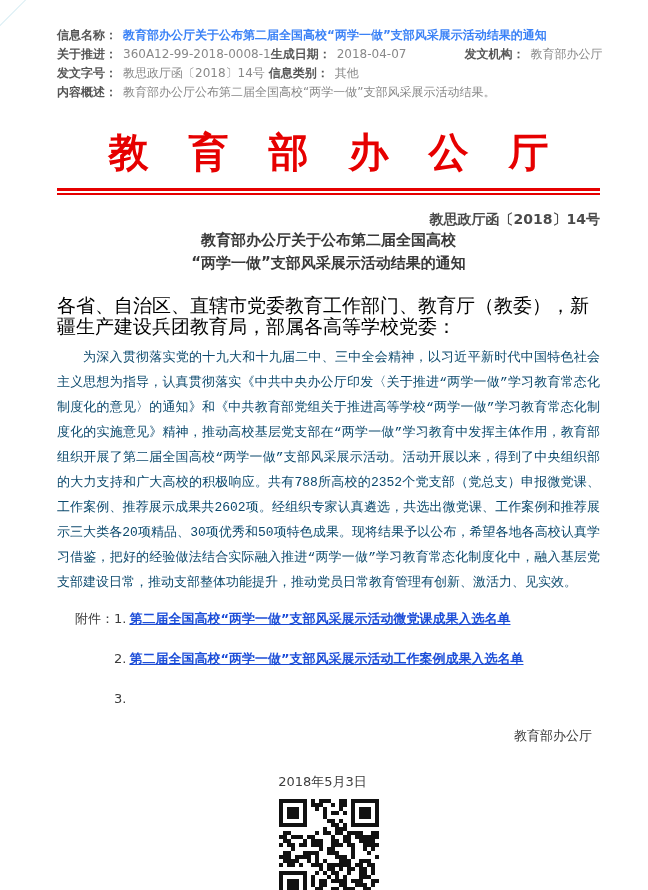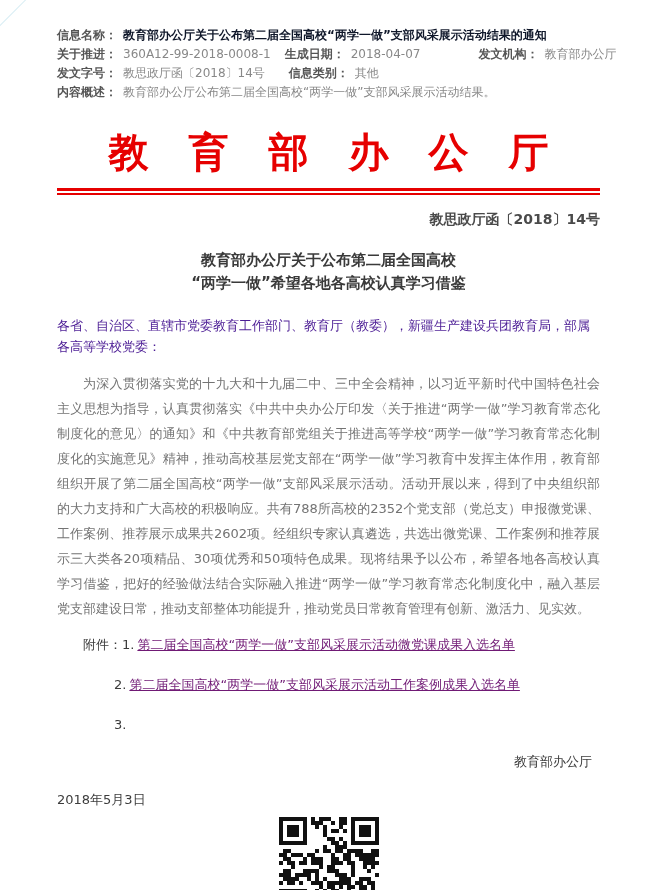--- a/index.html
+++ b/index.html
@@ -11,66 +11,66 @@
     border-top: 1px solid #d9edf4; transform: rotate(-45deg);
   }
 
   .page { width: 648px; padding: 26px 48px 0 57px; }
 
   
   .meta { font-size: 12px; line-height: 19px; }
   .meta-row { display: flex; align-items: flex-end; white-space: nowrap; }
   .meta-label { font-weight: bold; color: #555; flex: 0 0 auto; margin-right: 6px; }
   .meta-value { color: #888; }
-  .meta-name-value { color: #0f172a; font-weight: bold; white-space: normal; }
-  .gap-md { margin-left: 14px; }
+  .meta-name-value { color: #3b82f6; font-weight: bold; white-space: normal; }
+  .gap-md { }
   .gap-lg { margin-left: 58px; }
-  .gap-sm { margin-left: 24px; }
+  .gap-sm { margin-left: 4px; }
 
   
   .masthead {
     margin-top: 24px; text-align: center;
     font-family: "DejaVu Serif", serif; font-weight: bold;
     font-size: 40px; color: #e60000;
     letter-spacing: 40px; text-indent: 40px; line-height: 52px;
     white-space: nowrap;
   }
   .red-rule {
     margin-top: 10px; height: 7px;
     border-top: 3px solid #e60000; border-bottom: 2px solid #e60000;
   }
 
   .doc-number {
     margin-top: 16px; text-align: right;
     font-size: 14px; font-weight: bold; color: #4a4a4a;
   }
 
   .doc-title {
-    margin-top: 20px; text-align: center;
+    text-align: center;
     font-size: 15px; font-weight: bold; color: #3a3a3a; line-height: 23px;
   }
 
-  .salutation { margin-top: 20px; font-size: 13px; color: #4c1d95; line-height: 21px; }
+  .salutation { margin-top: 20px; font-size: 19px; color: #000000; line-height: 21px; }
 
   .body-para {
-    margin-top: 14px; font-size: 13px; color: #737373;
-    line-height: 25px; text-indent: 2em; text-align: justify;
+    margin-top: 8px; font-size: 13px; color: #0c4a6e;
+    line-height: 25px; text-indent: 2em; text-align: justify; font-family: Liberation Mono, monospace;
   }
 
   
   .attachments { margin-top: 14px; font-size: 13px; color: #3c3c3c; }
   .attach-row { display: flex; align-items: baseline; line-height: 20px; margin-top: 20px; }
   .attach-row:first-child { margin-top: 0; }
-  .attach-label { flex: 0 0 auto; margin-left: 26px; }
+  .attach-label { flex: 0 0 auto; margin-left: 18px; }
   .attach-indent { flex: 0 0 auto; width: 57px; }
   .attach-num { flex: 0 0 auto; margin-right: 3px; }
-  .attach-link { color: #701a75; text-decoration: underline; cursor: pointer; }
+  .attach-link { color: #1d4ed8; text-decoration: underline; cursor: pointer; font-weight: bold; }
 
   .signature { margin-top: 18px; text-align: right; font-size: 13px; color: #3c3c3c; padding-right: 8px; }
-  .sign-date { margin-top: 20px; text-align: left; font-size: 13px; color: #3c3c3c; padding-right: 12px; }
+  .sign-date { margin-top: 28px; text-align: center; font-size: 13px; color: #3c3c3c; padding-right: 12px; }
 
   
   .qr-block { margin-top: 8px; text-align: center; }
   .qr-code  { display: inline-block; width: 100px; height: 100px; }
   .qr-code svg { display: block; }
 </style>
 </head>
 <body>
 
 <div class="corner-artifact"></div>
@@ -102,21 +102,21 @@
     </div>
   </section>
 
   <header class="masthead" style="color: rgb(230, 0, 0);">教育部办公厅</header>
   <div class="red-rule"></div>
 
   <div class="doc-number">教思政厅函〔2018〕14号</div>
 
   <h1 class="doc-title">
     <div>教育部办公厅关于公布第二届全国高校</div>
-    <div>“两学一做”希望各地各高校认真学习借鉴</div>
+    <div>“两学一做”支部风采展示活动结果的通知</div>
   </h1>
 
   <p class="salutation">各省、自治区、直辖市党委教育工作部门、教育厅（教委），新疆生产建设兵团教育局，部属各高等学校党委：</p>
 
   <p class="body-para">为深入贯彻落实党的十九大和十九届二中、三中全会精神，以习近平新时代中国特色社会主义思想为指导，认真贯彻落实《中共中央办公厅印发〈关于推进“两学一做”学习教育常态化制度化的意见〉的通知》和《中共教育部党组关于推进高等学校“两学一做”学习教育常态化制度化的实施意见》精神，推动高校基层党支部在“两学一做”学习教育中发挥主体作用，教育部组织开展了第二届全国高校“两学一做”支部风采展示活动。活动开展以来，得到了中央组织部的大力支持和广大高校的积极响应。共有788所高校的2352个党支部（党总支）申报微党课、工作案例、推荐展示成果共2602项。经组织专家认真遴选，共选出微党课、工作案例和推荐展示三大类各20项精品、30项优秀和50项特色成果。现将结果予以公布，希望各地各高校认真学习借鉴，把好的经验做法结合实际融入推进“两学一做”学习教育常态化制度化中，融入基层党支部建设日常，推动支部整体功能提升，推动党员日常教育管理有创新、激活力、见实效。</p>
 
   <section class="attachments">
     <div class="attach-row">
       <span class="attach-label">附件：</span>
       <span class="attach-num">1.</span>

